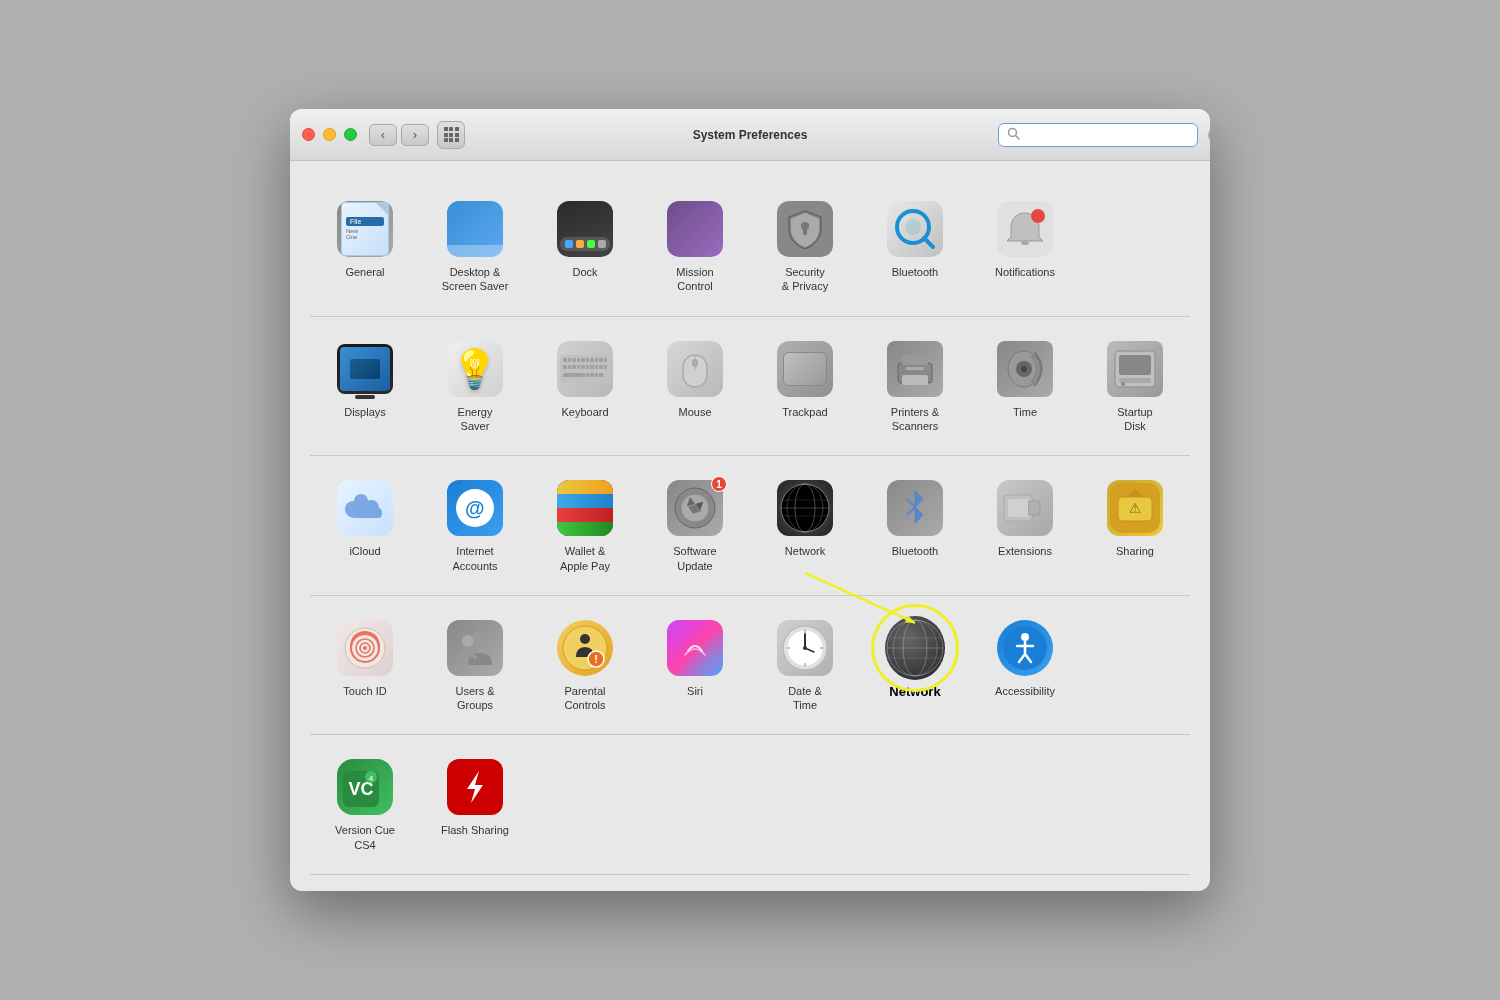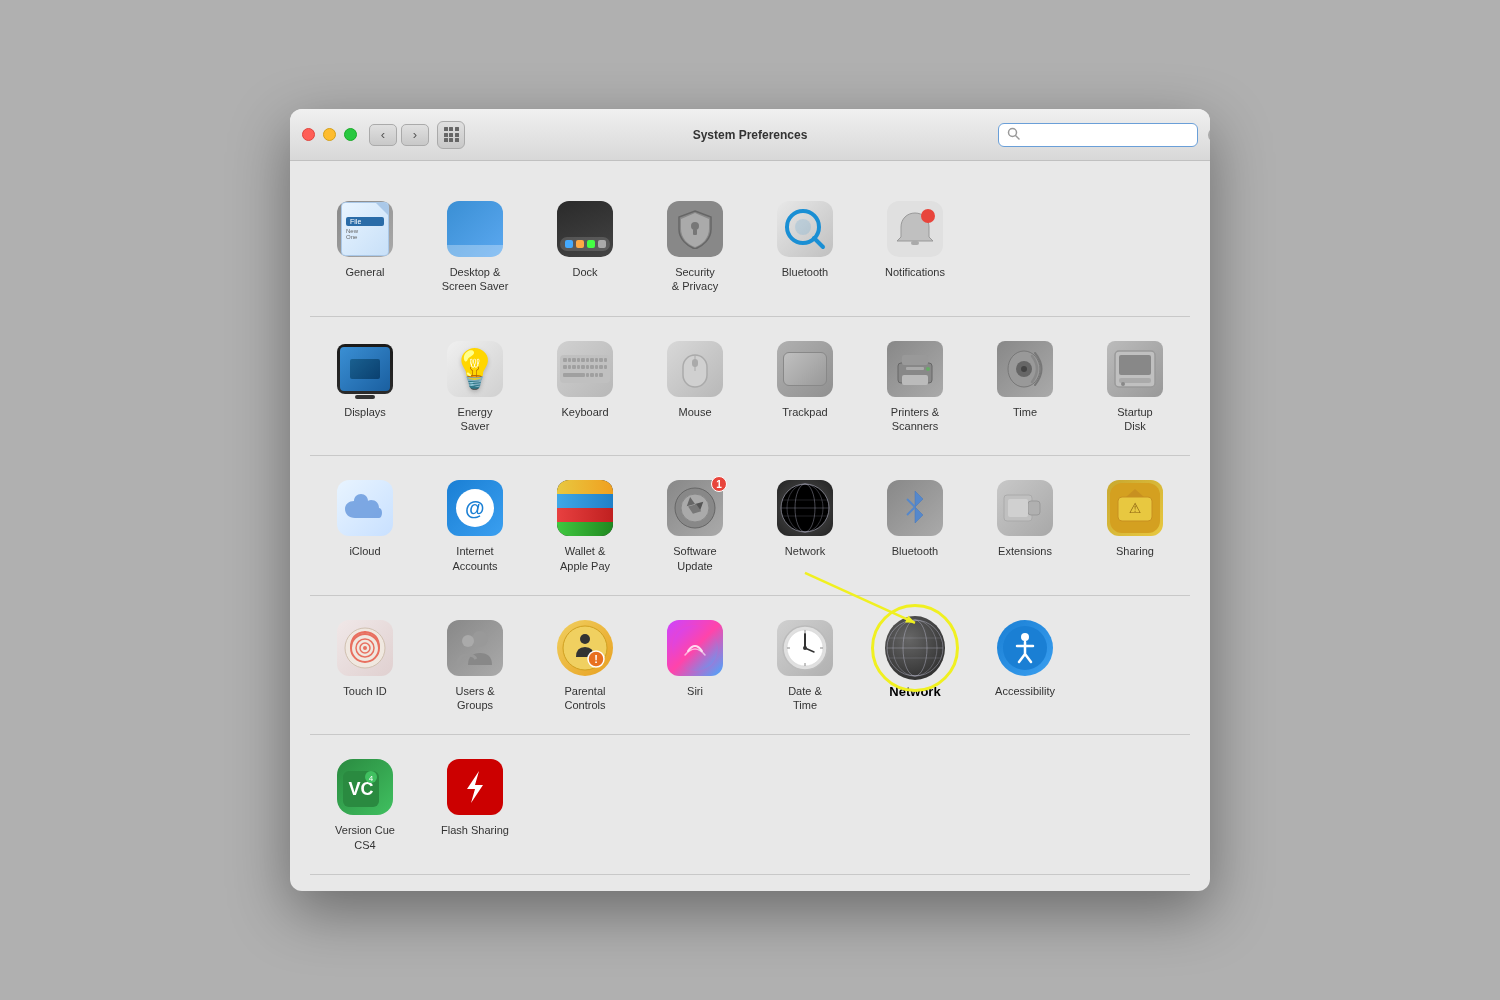--- a/index.html
+++ b/index.html
@@ -623,20 +623,33 @@
                 <div style="width:8px;height:8px;background:#4af;border-radius:2px;"></div>
                 <div style="width:8px;height:8px;background:#fa4;border-radius:2px;"></div>
                 <div style="width:8px;height:8px;background:#4f4;border-radius:2px;"></div>
                 <div style="width:8px;height:8px;background:#aaa;border-radius:2px;"></div>
               </div>
             </div>
           </div>
           <span class="pref-label">Dock</span>
         </div>
 
+        <div class="pref-item">
+          <div class="icon-wrap">
+            <div class="icon-mission">
+              <div style="display:grid;grid-template-columns:1fr 1fr;gap:3px;padding:8px;">
+                <div style="background:rgba(255,255,255,0.3);border-radius:3px;height:14px;"></div>
+                <div style="background:rgba(255,255,255,0.3);border-radius:3px;height:14px;"></div>
+                <div style="background:rgba(255,255,255,0.3);border-radius:3px;height:14px;"></div>
+                <div style="background:rgba(255,255,255,0.3);border-radius:3px;height:14px;"></div>
+              </div>
+            </div>
+          </div>
+          <span class="pref-label">Mission<br>Control</span>
+        </div>
 
 
         <div class="pref-item">
           <div class="icon-wrap">
             <div class="icon-security">
               <svg width="36" height="40" viewBox="0 0 36 40">
                 <path d="M18 2 L34 8 L34 20 C34 30 26 37 18 40 C10 37 2 30 2 20 L2 8 Z" fill="#888" stroke="#666" stroke-width="1.5"></path>
                 <path d="M18 4 L32 10 L32 20 C32 29 25 36 18 38 C11 36 4 29 4 20 L4 10 Z" fill="#aaa"></path>
                 <circle cx="18" cy="17" r="4" fill="#777"></circle>
                 <rect x="16" y="20" width="4" height="6" rx="1" fill="#777"></rect>

